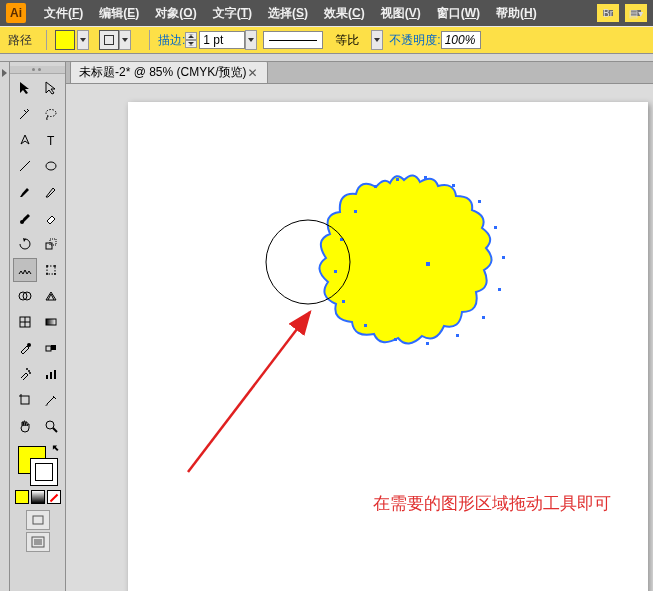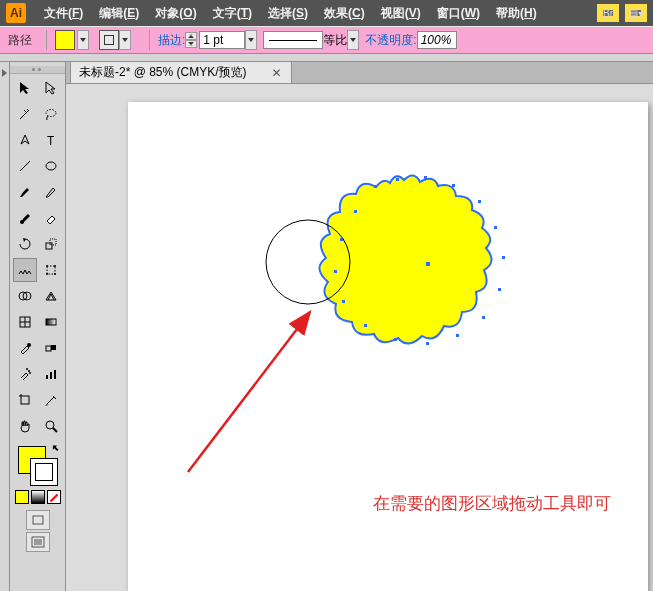--- a/index.html
+++ b/index.html
@@ -5,21 +5,21 @@
 *{margin:0;padding:0;box-sizing:border-box;font-family:"Microsoft YaHei",SimSun,sans-serif;font-size:12px;}
 body{background:#dcdcdc;width:653px;height:591px;overflow:hidden;}
 
 .menubar{height:26px;background:#535353;display:flex;align-items:center;padding:0 6px;color:#f0f0f0;}
 .ai-logo{width:20px;height:20px;background:#ff9a00;color:#5a2d00;display:flex;align-items:center;justify-content:center;font-weight:bold;font-size:12px;border-radius:2px;margin-right:10px;}
 .menu-item{padding:0 8px;cursor:default;letter-spacing:0;font-weight:bold;}
 .menu-item u{text-decoration:underline;}
 .menu-spacer{flex:1;}
 .menu-right-btn{width:22px;height:18px;background:#6b6b6b;border:6px solid #fde047;margin-left:6px;display:flex;align-items:center;justify-content:center;color:#ddd;font-size:10px;}
 
-.controlbar{height:28px;background:#f9a8d4;border-top:1px solid #e8e8e8;border-bottom:1px solid #8f8f8f;display:flex;align-items:center;padding:0 8px;}
+.controlbar{height:28px;background:#fde047;border-top:1px solid #e8e8e8;border-bottom:1px solid #8f8f8f;display:flex;align-items:center;padding:0 8px;}
 .ctrl-label{color:#333;margin-right:6px;}
 .swatch-group{display:flex;align-items:center;margin-right:10px;}
 .color-swatch{width:20px;height:20px;border:1px solid #555;margin-right:2px;}
 .yellow-sw{background:#ffff00;}
 .drop-btn{width:12px;height:20px;border:1px solid #999;background:#e9e9e9;display:flex;align-items:center;justify-content:center;}
 .drop-tri{width:0;height:0;border-left:3px solid transparent;border-right:3px solid transparent;border-top:4px solid #333;}
 .outline-tile{width:20px;height:20px;border:1px solid #555;background:#e9e9e9;display:flex;align-items:center;justify-content:center;}
 .inner-sq{width:10px;height:10px;border:1px solid #333;}
 .sep{width:1px;height:20px;background:#a0a0a0;margin:0 8px;}
 .blue-txt{color:#0066cc;}
@@ -57,21 +57,21 @@
 .mini-sw-row{margin-top:4px;display:flex;gap:2px;}
 .mini-sw{width:14px;height:14px;border:1px solid #000;}
 .mini-y{background:#ffff00;} .mini-w{background:#fff;}
 .mini-slash{background:#fff;position:relative;}
 .mini-slash:after{content:"";position:absolute;left:1px;right:1px;top:50%;height:2px;background:red;transform:rotate(-45deg);}
 .mini-btn-stack{margin-top:6px;display:flex;flex-direction:column;gap:2px;}
 .mini-btn{width:24px;height:20px;border:1px solid #999;background:#e6e6e6;display:flex;align-items:center;justify-content:center;}
 
 .canvas-area{flex:1;background:#dcdcdc;display:flex;flex-direction:column;}
 .tabbar{height:22px;background:#b9b9b9;border-bottom:1px solid #8f8f8f;display:flex;align-items:flex-end;}
-.tab{height:22px;background:#e8e8e8;border:1px solid #8f8f8f;border-bottom:none;padding:0 8px;display:flex;align-items:center;gap:24px;margin-left:4px;border-radius:2px 2px 0 0;}
+.tab{height:22px;background:#e8e8e8;border:1px solid #8f8f8f;border-bottom:none;padding:0 8px;display:flex;align-items:center;gap:0;margin-left:4px;border-radius:2px 2px 0 0;}
 .tab-close{width:12px;height:12px;display:flex;align-items:center;justify-content:center;color:#555;}
 .canvas-scroll{flex:1;background:#dcdcdc;position:relative;overflow:hidden;}
 .artboard{position:absolute;left:62px;top:18px;width:520px;height:520px;background:#fff;box-shadow:2px 2px 6px rgba(0,0,0,.35);}
 
 .annotation-text{position:absolute;left:245px;top:390px;color:#e03030;font-size:17px;}
 </style>
 </head>
 <body>
 
 <div class="menubar">
@@ -120,21 +120,21 @@
       </div>
     <input class="txt-input" value="1 pt" style="">
     <div class="drop-btn">
         <div class="drop-tri"></div>
       </div>
   </div>
   <div class="ctrl-chunk">
     <div class="line-preview">
         <div class="ln"></div>
       </div>
-    <span style="margin:0 0">等比</span>
+    <span style="margin:0 12px">等比</span>
     <div class="drop-btn">
         <div class="drop-tri"></div>
       </div>
   </div>
   <span class="blue-txt">不透明度:</span>
   <input class="txt-input" style="width: 40px; font-style: italic;" value="100%">
 </div>
 <div class="docstrip"></div>
 
 <div class="workspace">

